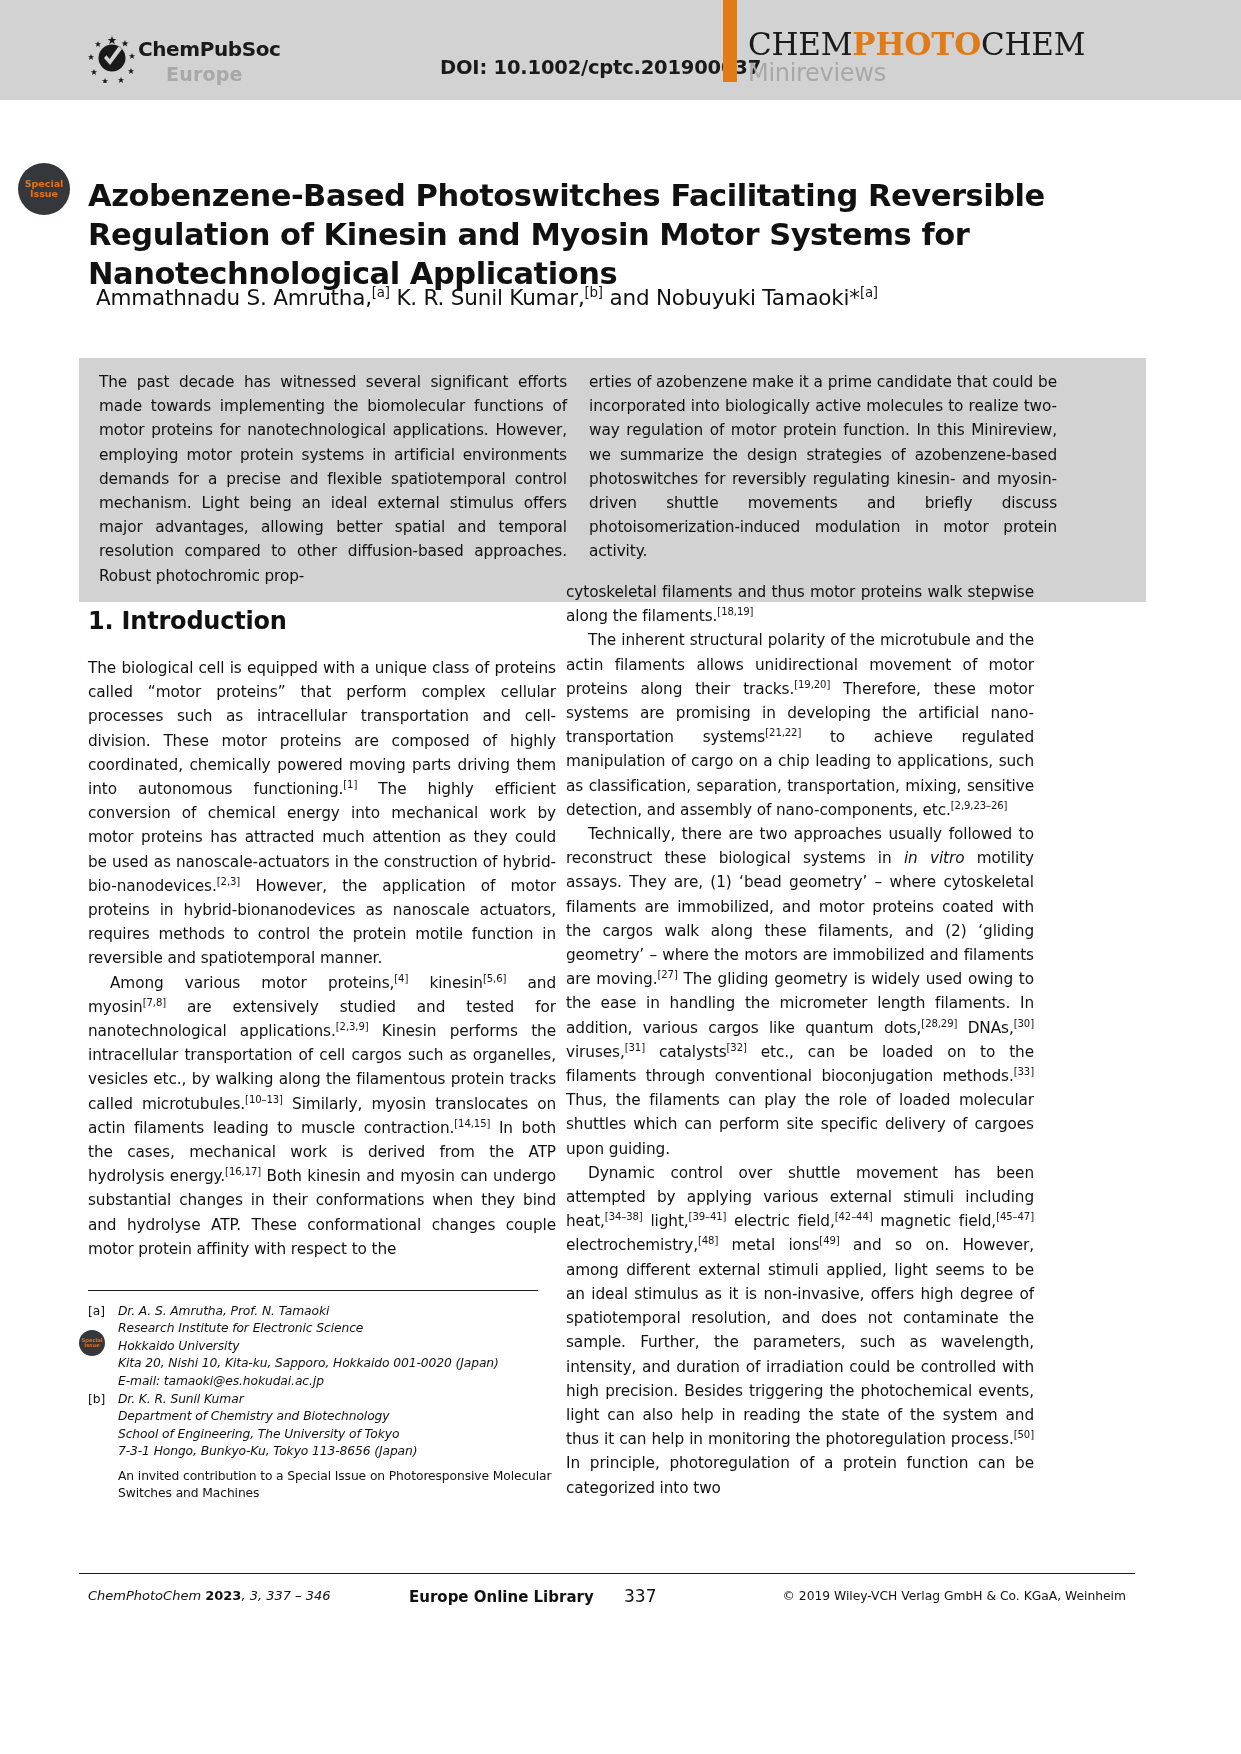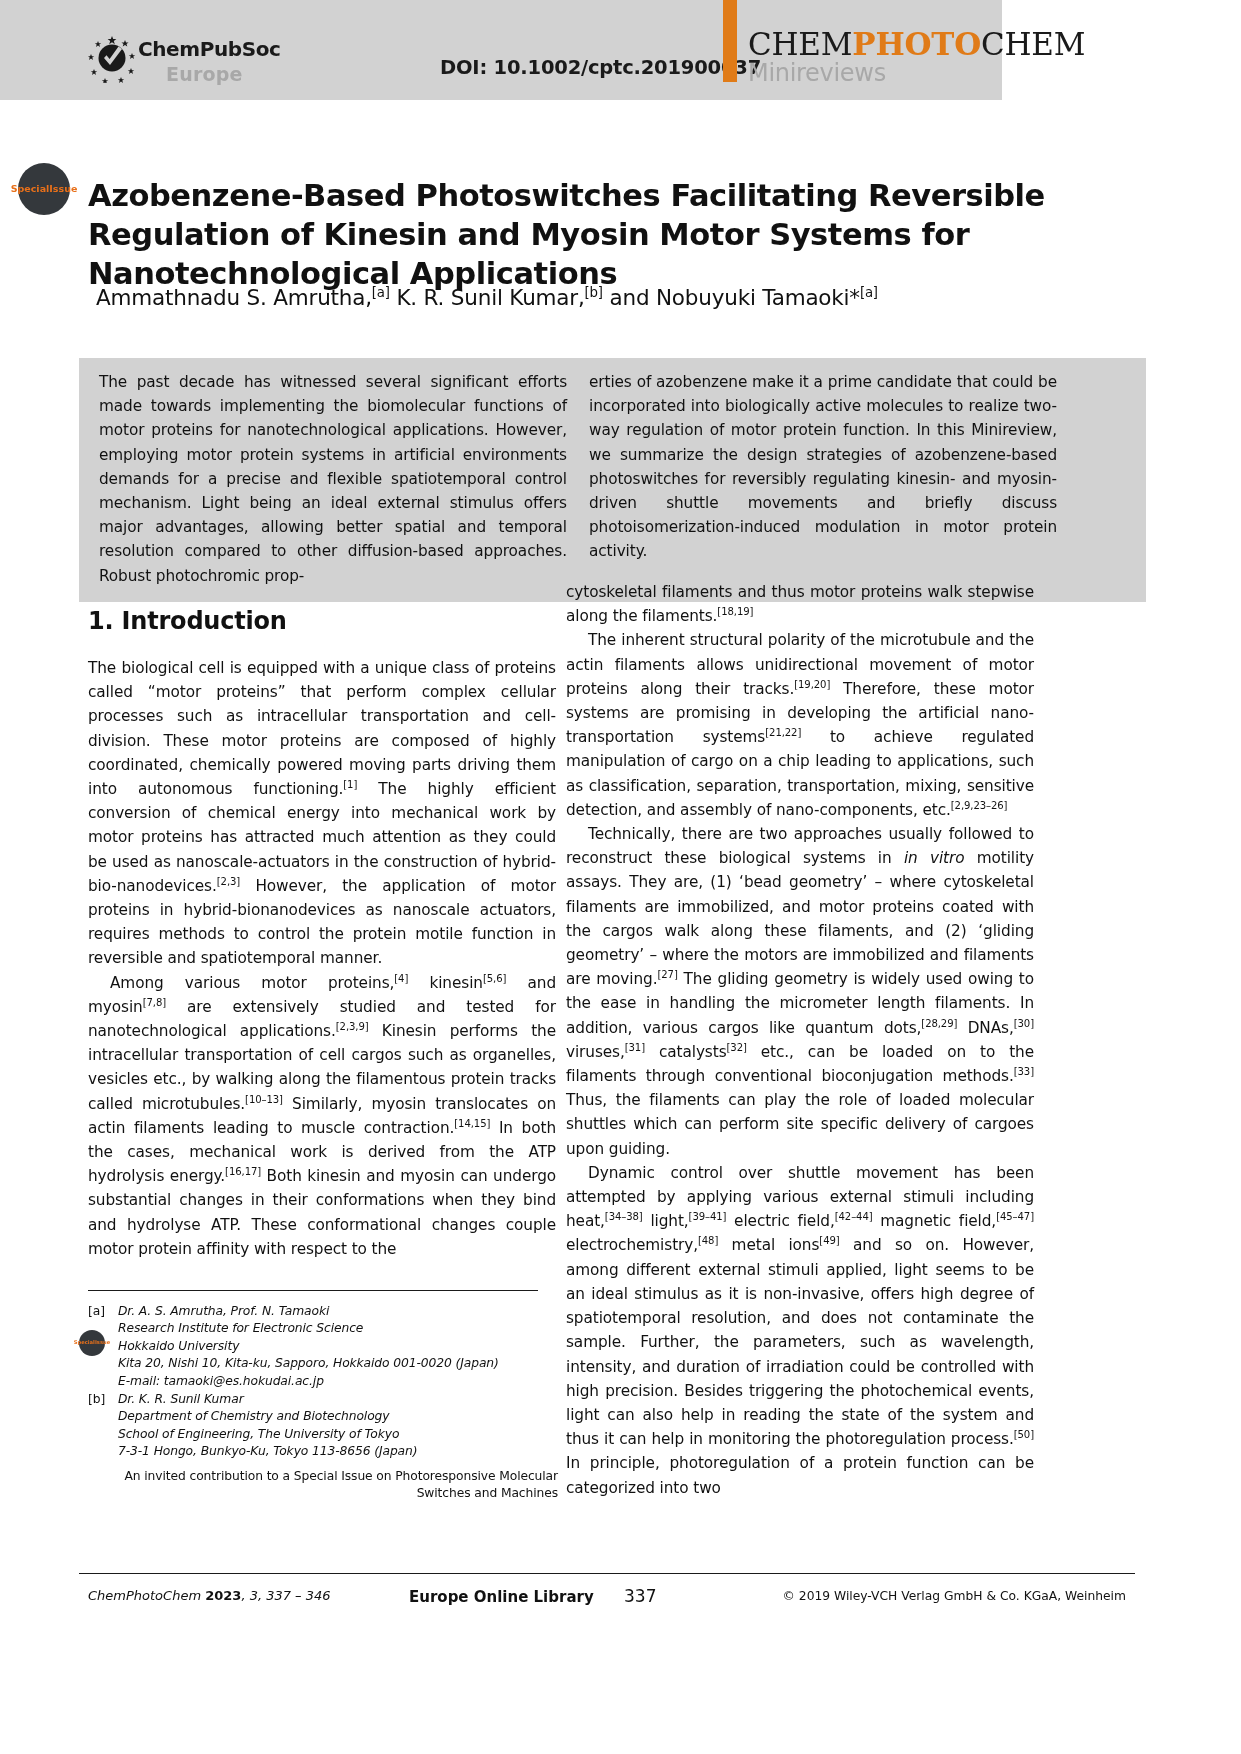--- a/index.html
+++ b/index.html
@@ -13,21 +13,21 @@
     height: 1754px;
     background: #ffffff;
     font-family: "DejaVu Sans", sans-serif;
     overflow: hidden;
   }
 
   
   .header-bar {
     position: absolute;
     left: 0; top: 0;
-    width: 1002px;
+    width: 1241px;
     height: 100px;
     background: #d2d2d2;
   }
   .logo-block {
     position: absolute;
     left: 88px; top: 33px;
     width: 240px; height: 58px;
   }
   .logo-mark {
     position: absolute;
@@ -94,21 +94,21 @@
   .si-badge {
     position: absolute;
     border-radius: 50%;
     background: #34383c;
     color: #e8701a;
     font-family: "DejaVu Sans", sans-serif;
     font-weight: bold;
     text-align: center;
     line-height: 1.05;
     display: flex;
-    flex-direction: row;
+    flex-direction: column;
     align-items: center;
     justify-content: center;
   }
   .si-title {
     left: 18px; top: 163px;
     width: 52px; height: 52px;
     font-size: 9.5px;
   }
   .si-foot {
     left: 79px; top: 1330px;
@@ -215,21 +215,21 @@
     width: 30px;
     flex: 0 0 30px;
     font-style: normal;
   }
   .fn-body { flex: 1; font-style: italic; }
   .fn-si {
     display: flex;
     margin-top: 7px;
   }
   .fn-si .fn-tag { width: 30px; flex: 0 0 30px; }
-  .fn-si .fn-body { font-style: normal; text-align: right; }
+  .fn-si .fn-body { font-style: normal; }
 
   
   .foot-rule {
     position: absolute;
     left: 79px; top: 1573px;
     width: 1056px; height: 1px;
     background: #1a1a1a;
   }
   .footer {
     position: absolute;

